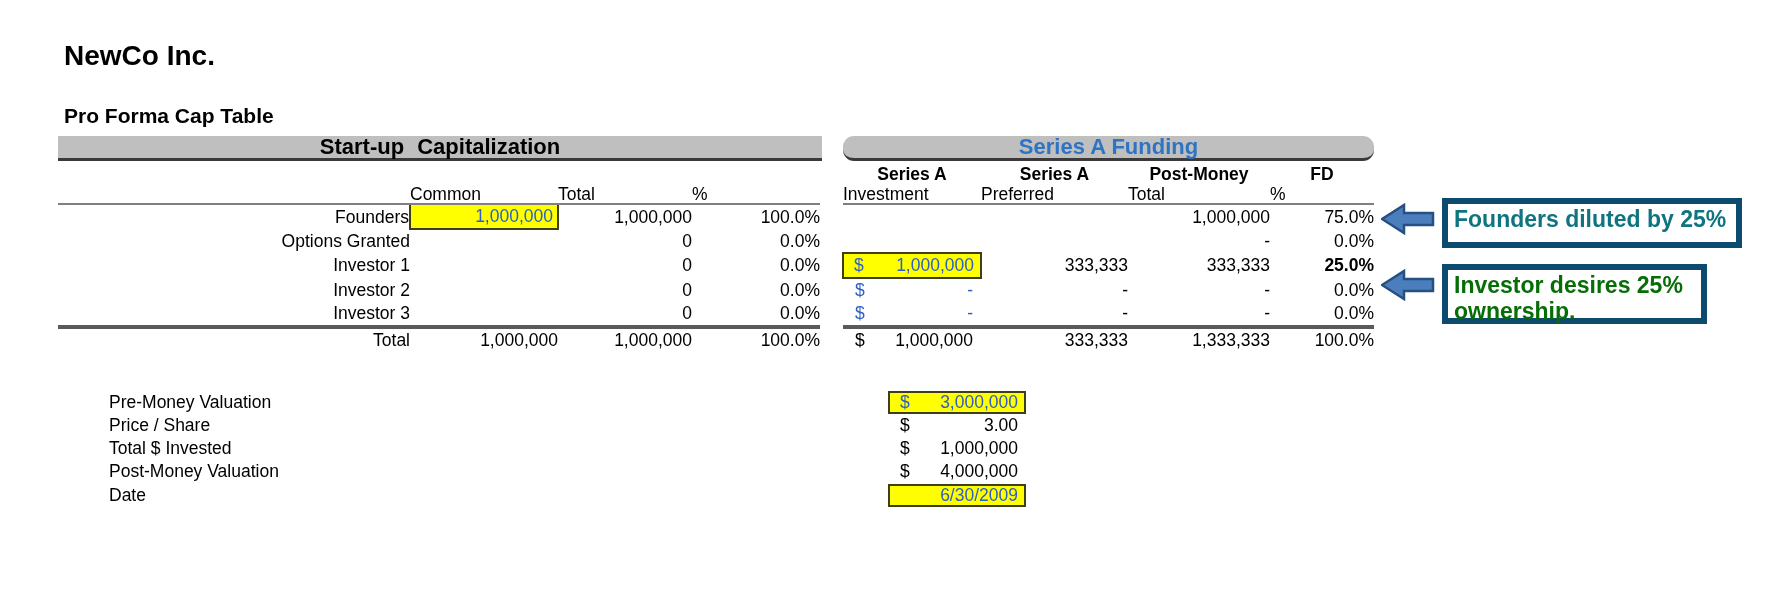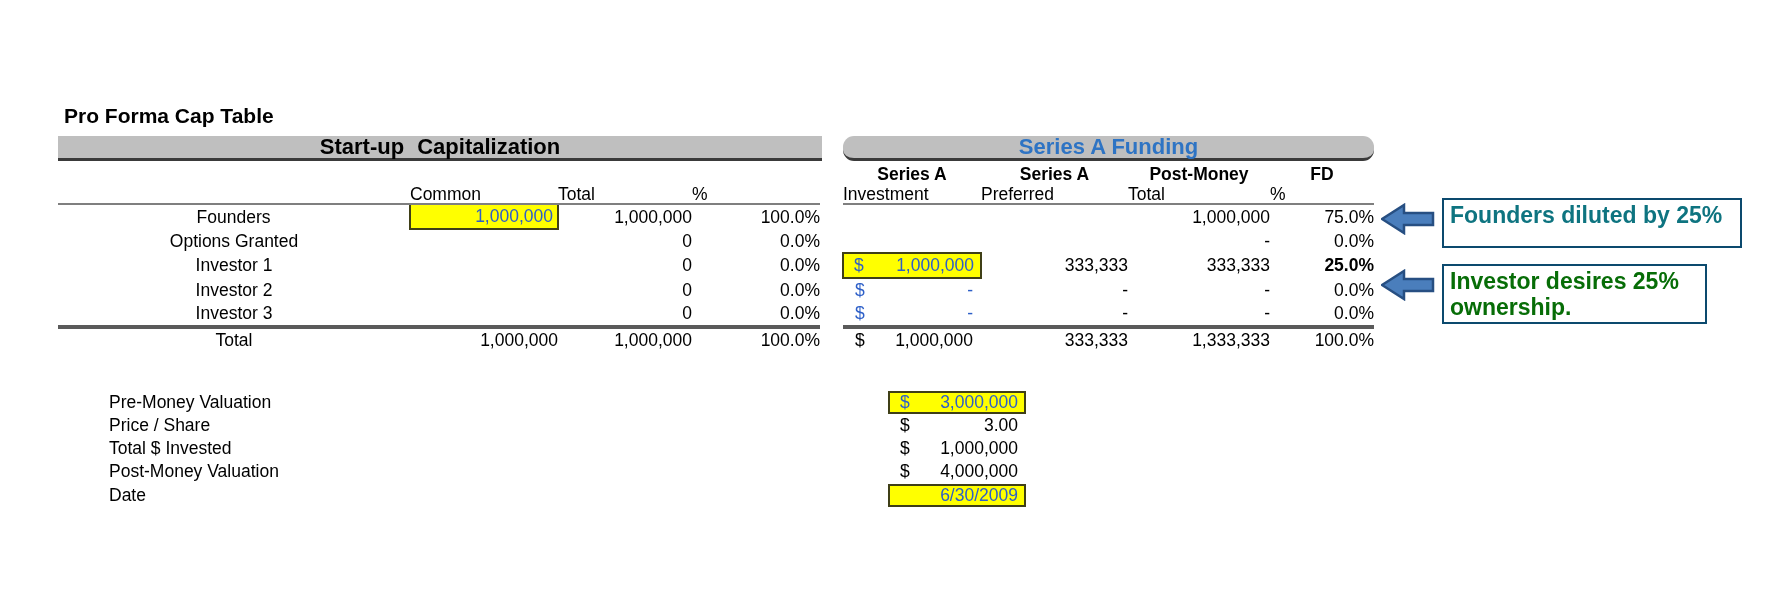--- a/index.html
+++ b/index.html
@@ -30,21 +30,21 @@
   .bar-seriesa{left:843px;width:531px;color:var(--series-a-text);border-radius:11px;}
 
   table.cap{
     position:absolute;left:58px;top:163px;border-collapse:collapse;
     table-layout:fixed;font-size:17.5px;
   }
   table.cap td{padding:0;height:23px;line-height:23px;white-space:nowrap;overflow:visible;}
   tr.hdr1 td{height:22px;line-height:22px;font-weight:bold;text-align:center;}
   tr.hdr2 td{height:18px;line-height:18px;font-weight:normal;text-align:left;}
   tr.hdr2 td.u{border-bottom:2px solid #7f7f7f;}
-  td.lbl{text-align:center;padding-left:6px;}
+  td.lbl{text-align:right;padding-left:6px;}
   td.c-common{text-align:right;padding-right:6px;}
   td.c-total{text-align:right;padding-right:5px;}
   td.c-pct{text-align:right;padding-right:9px;}
   td.c-pref{text-align:right;padding-right:6px;}
   td.c-pm{text-align:right;padding-right:6px;}
   td.c-fd{text-align:right;padding-right:4px;}
   td.gap{border:none !important;}
   .money{display:flex;justify-content:space-between;padding:0 8px 0 12px;}
   .blue{color:var(--input-text);}
   .bold{font-weight:bold;}
@@ -62,37 +62,38 @@
   .val-cell{
     position:absolute;left:785px;top:0;width:138px;height:23px;line-height:23px;
     display:flex;justify-content:space-between;padding:0 8px 0 12px;box-sizing:border-box;
   }
   .val-cell.hl{
     background:var(--highlight);border:2px solid var(--highlight-border);
     color:var(--input-text);line-height:19px;padding:0 6px 0 10px;
   }
 
   .callout{
-    position:absolute;background:#fff;border:2px solid #0c4a6e;
+    position:absolute;background:#fff;border:6px solid #0c4a6e;
     font-weight:bold;font-size:23px;line-height:26px;padding:2px 6px;
     box-sizing:border-box;
   }
   .callout-1{left:1442px;top:198px;width:300px;height:50px;color:var(--callout1-text);}
   .callout-2{left:1442px;top:264px;width:265px;height:60px;color:var(--callout2-text);}
 
   .arrow{position:absolute;width:54px;height:32px;}
   .arrow-1{left:1381px;top:203px;}
   .arrow-2{left:1381px;top:269px;}
   .arrow polygon{fill:var(--arrow-fill);stroke:var(--arrow-stroke);stroke-width:2.5;}
 </style>
 </head>
 <body>
 
 <div class="sheet">
 
+  <div class="title">NewCo Inc.</div>
   <div class="subtitle">Pro Forma Cap Table</div>
 
   <div class="bar bar-startup">Start-up Capitalization</div>
   <div class="bar bar-seriesa">Series A Funding</div>
 
   <table class="cap">
     <colgroup>
       <col style="width:352px">
         <col style="width:148px">
         <col style="width:134px">

